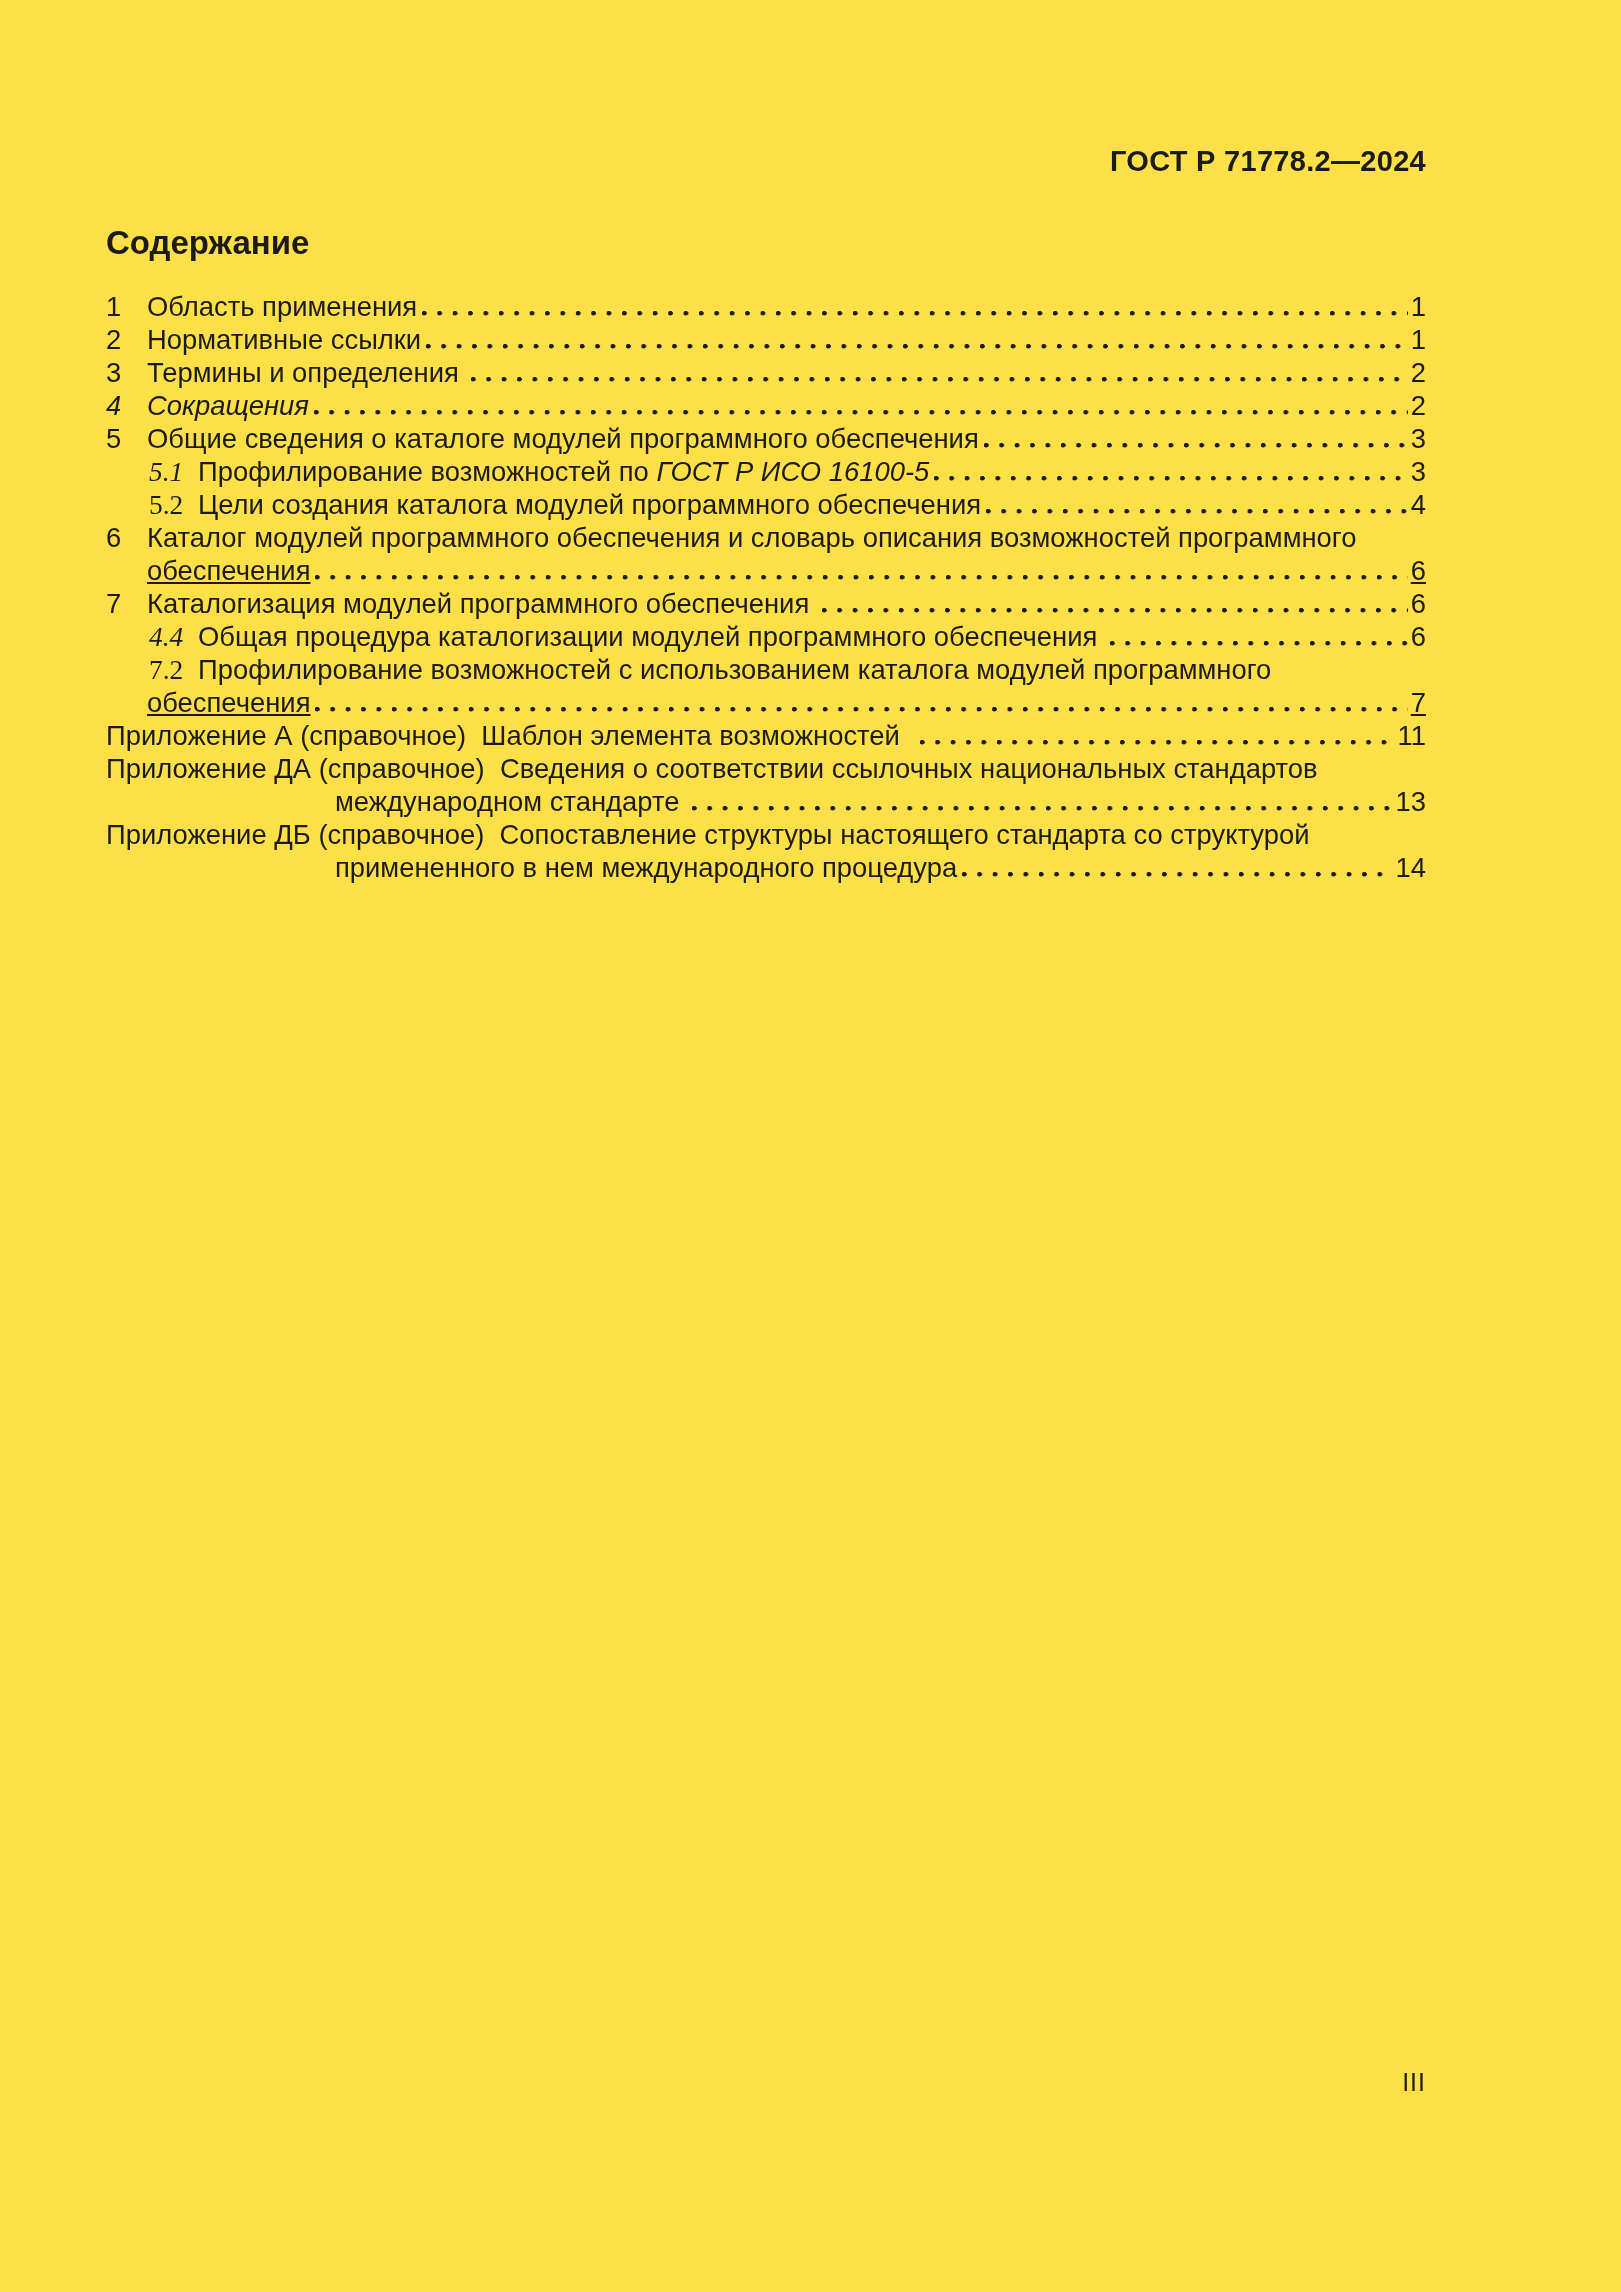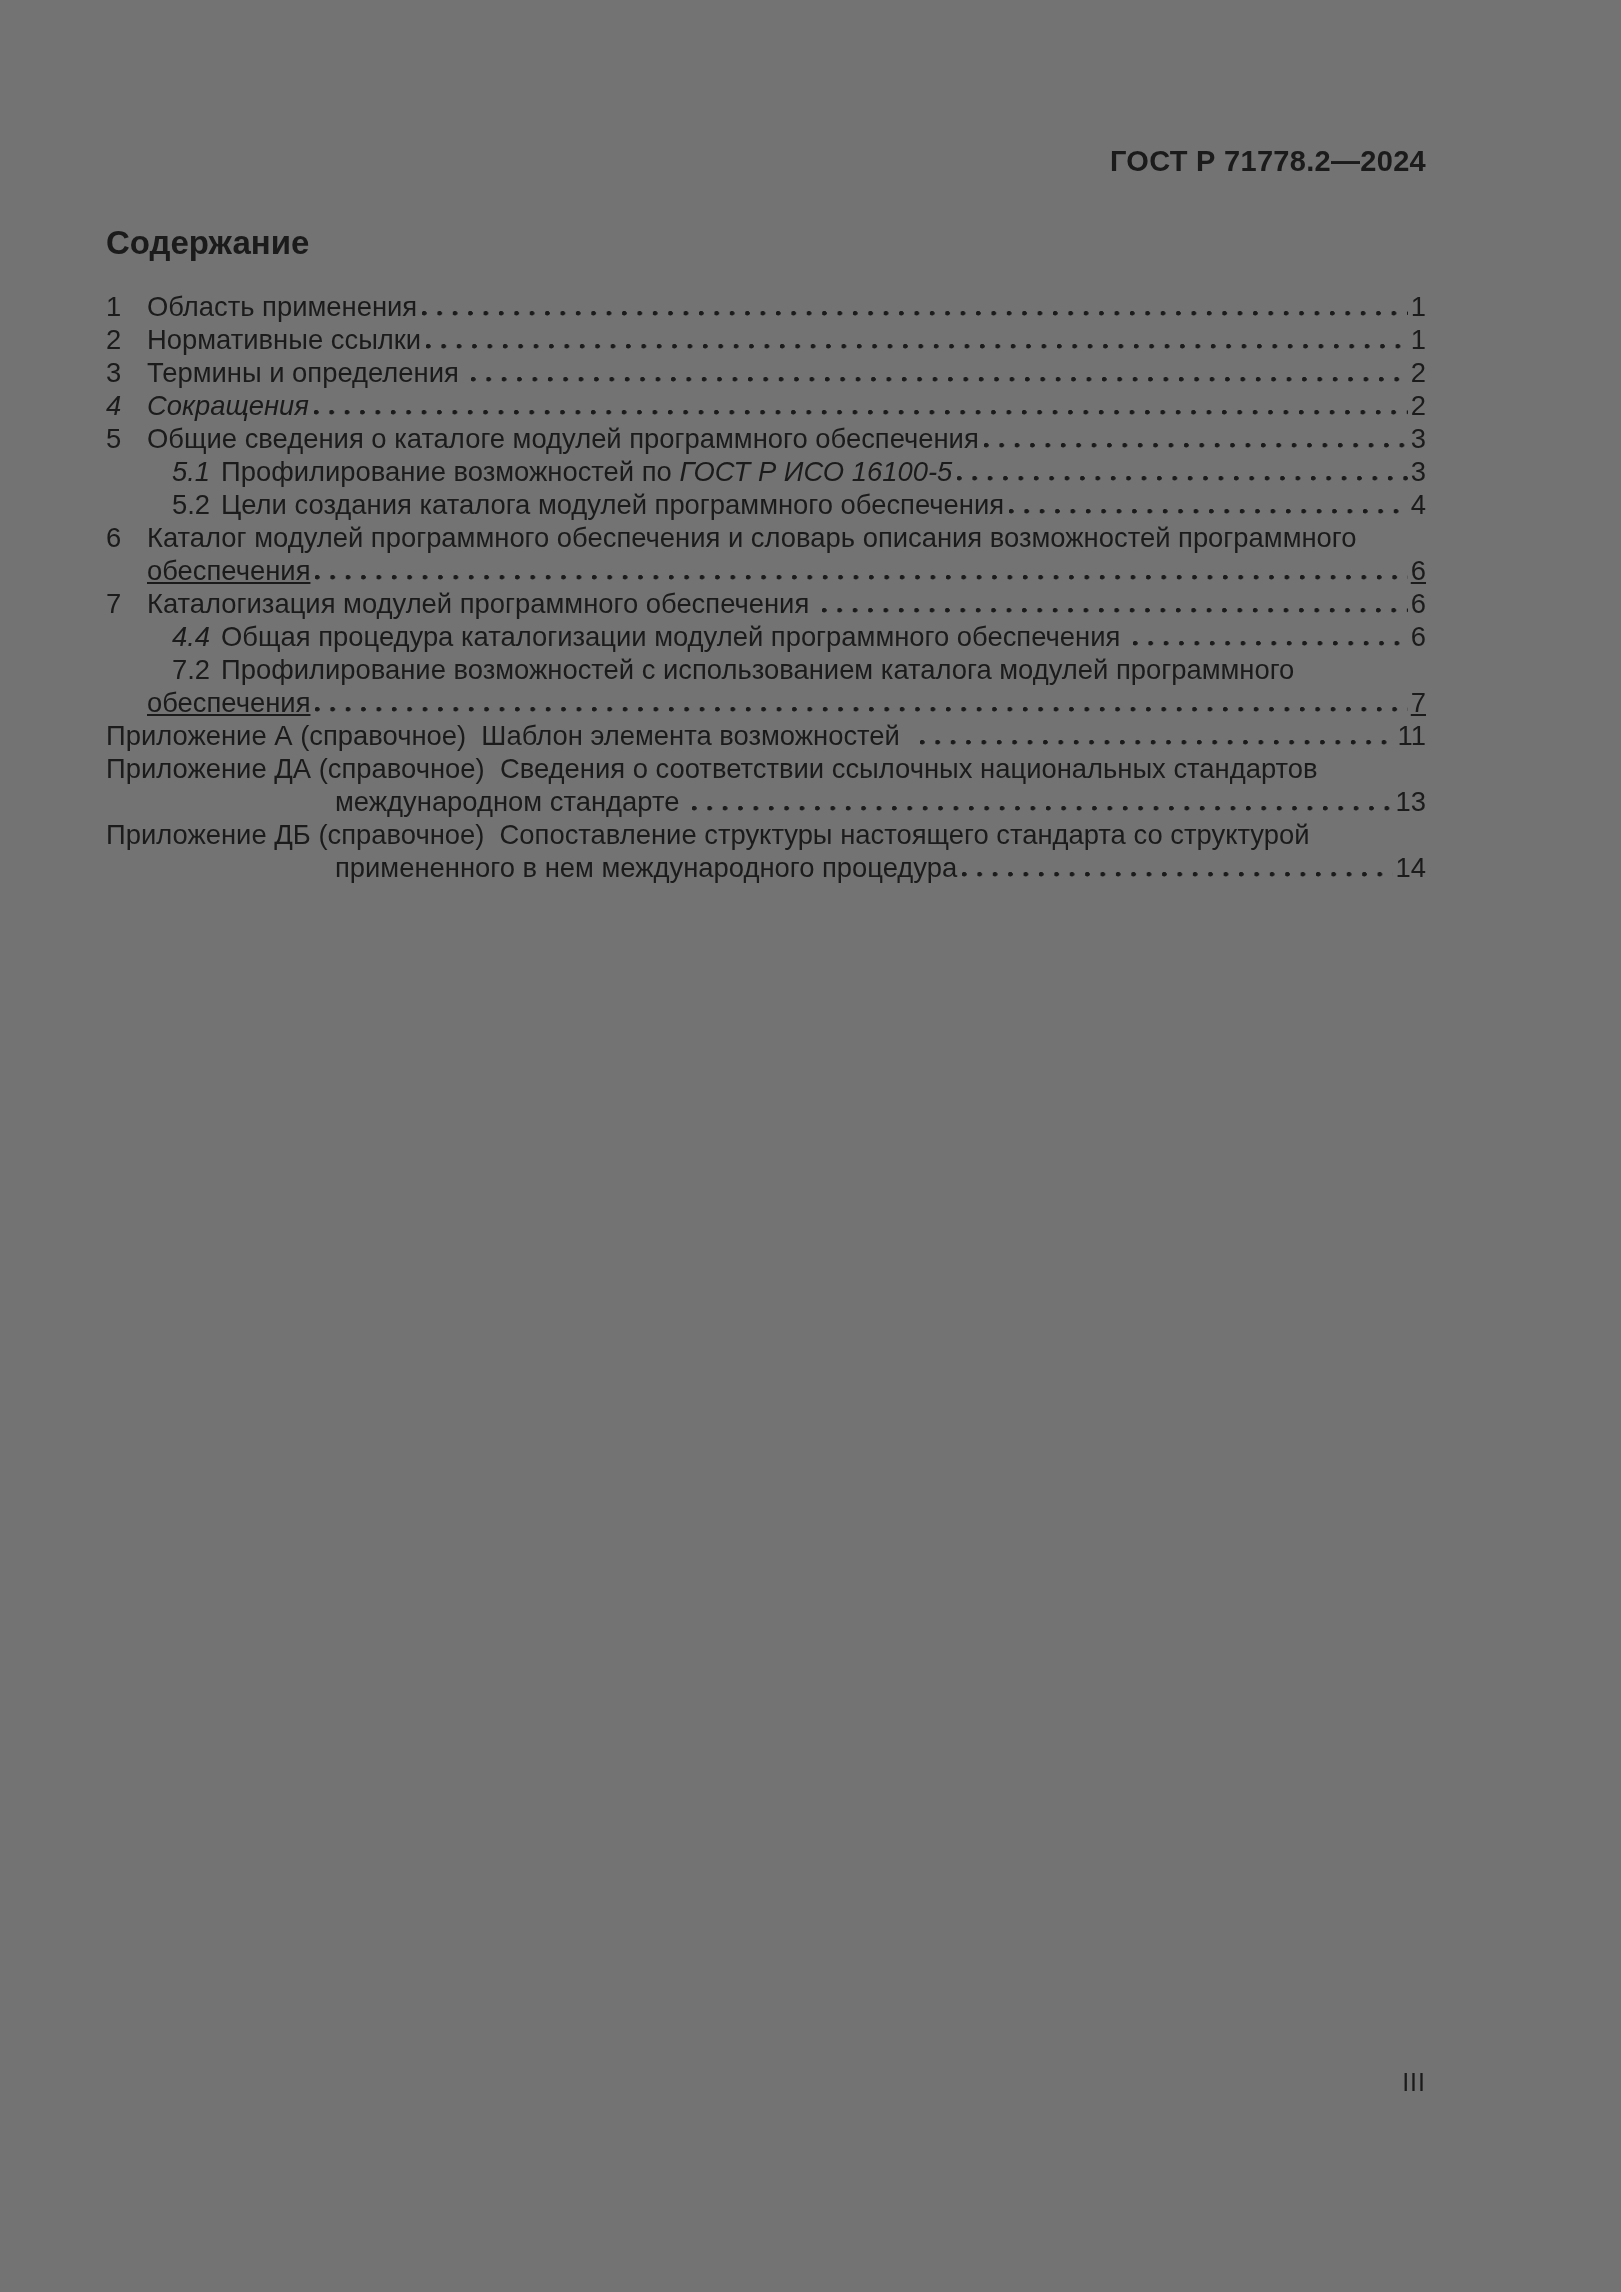--- a/index.html
+++ b/index.html
@@ -1,20 +1,20 @@
 <!DOCTYPE html>
 <html><head>
 <meta charset="utf-8">
 <style>
   html,body { margin:0; padding:0; background:#e8e8e8; }
   .page {
     position:relative;
     width:1621px; height:2293px;
     margin:0 auto;
-    background:#737373;
+    background:#fde047;
     color:#1b1b1b;
     font-family:"Liberation Sans", sans-serif;
     overflow:hidden;
   }
   .doc-header {
     position:absolute;
     top:145px; right:195px;
     font-size:29px; font-weight:bold;
     letter-spacing:0.3px;
     white-space:pre;
@@ -32,21 +32,21 @@
     font-size:27.4px;
   }
   .row {
     display:flex;
     align-items:baseline;
     height:33px;
     line-height:33px;
     white-space:pre;
   }
   .row .num { flex:0 0 41px; }
-  .row.sub .num { margin-left:66px; flex:0 0 49px; }
+  .row.sub .num { margin-left:43px; flex:0 0 49px;font-family:Liberation Serif, serif; }
   .row.cont { padding-left:41px;text-decoration:underline; }
   .row.appcont { padding-left:229px; }
   .text { white-space:pre; }
   .it { font-style:italic; }
   .dots {
     flex:1 1 auto;
     min-width:13.7px;
     height:7.8px;
     margin:0 2.9px 0 4.9px;
     background-image:radial-gradient(circle at 2.2px 2.4px, #1b1b1b 2.1px, transparent 2.8px);

